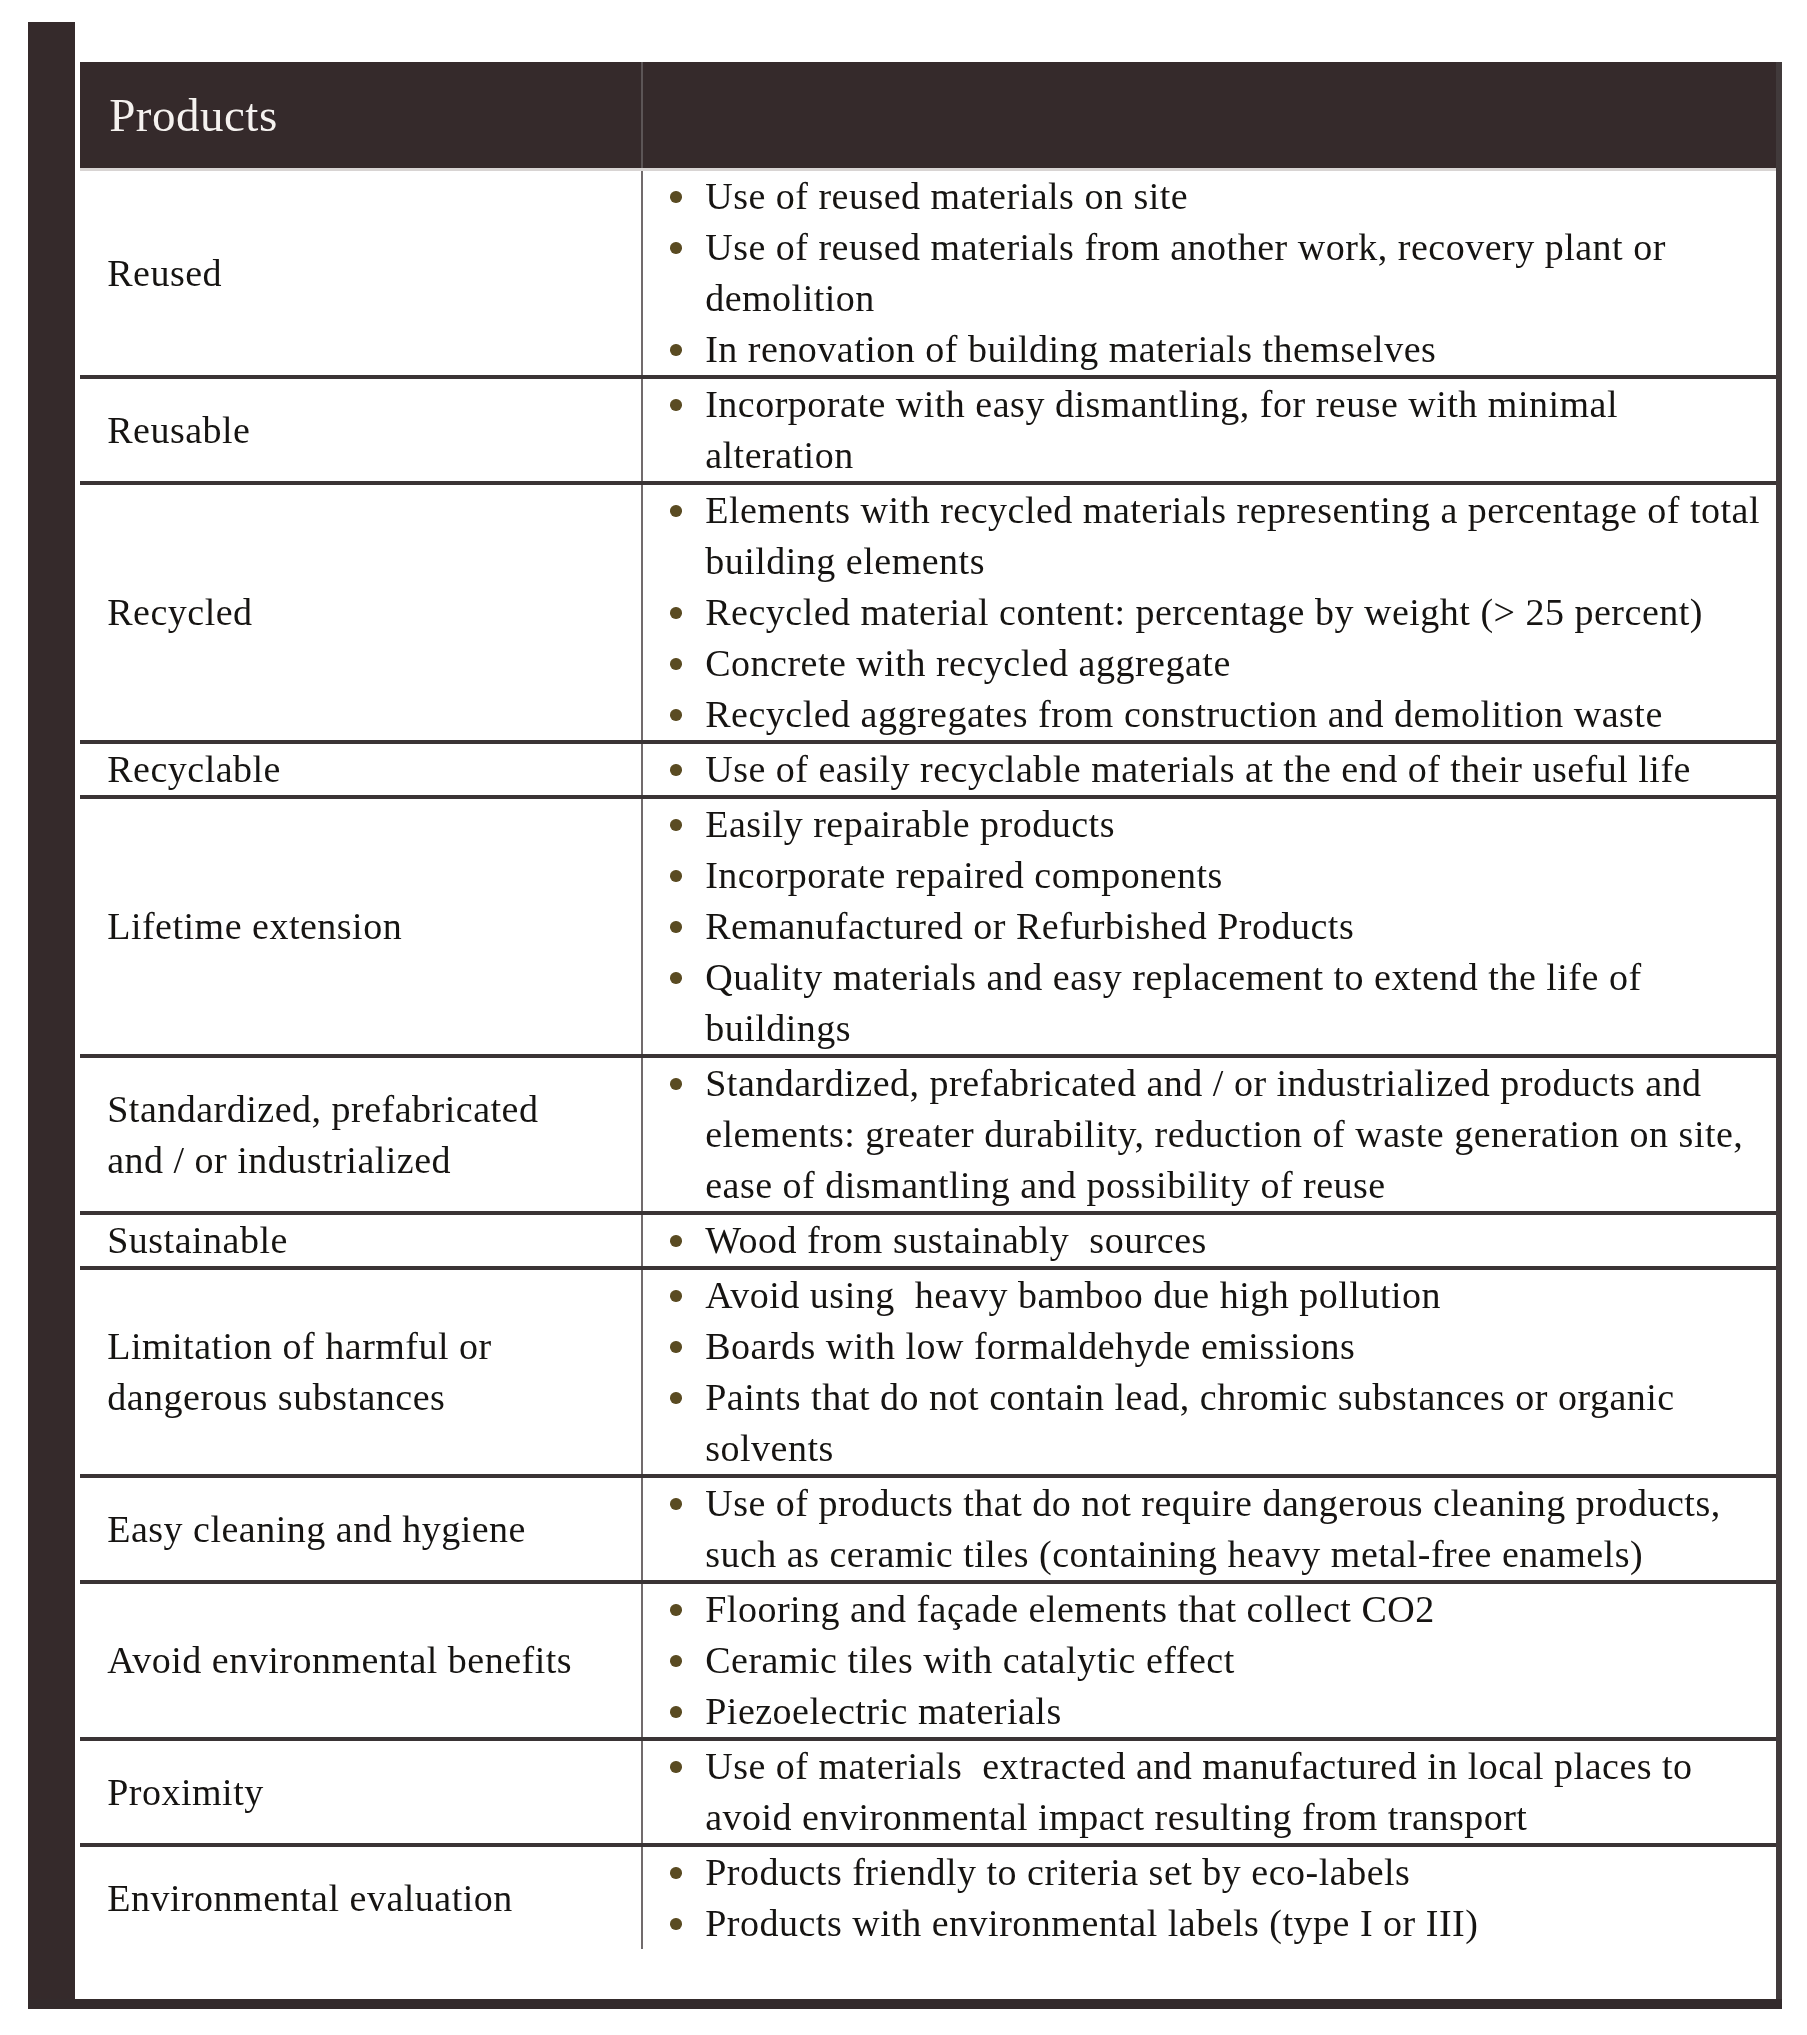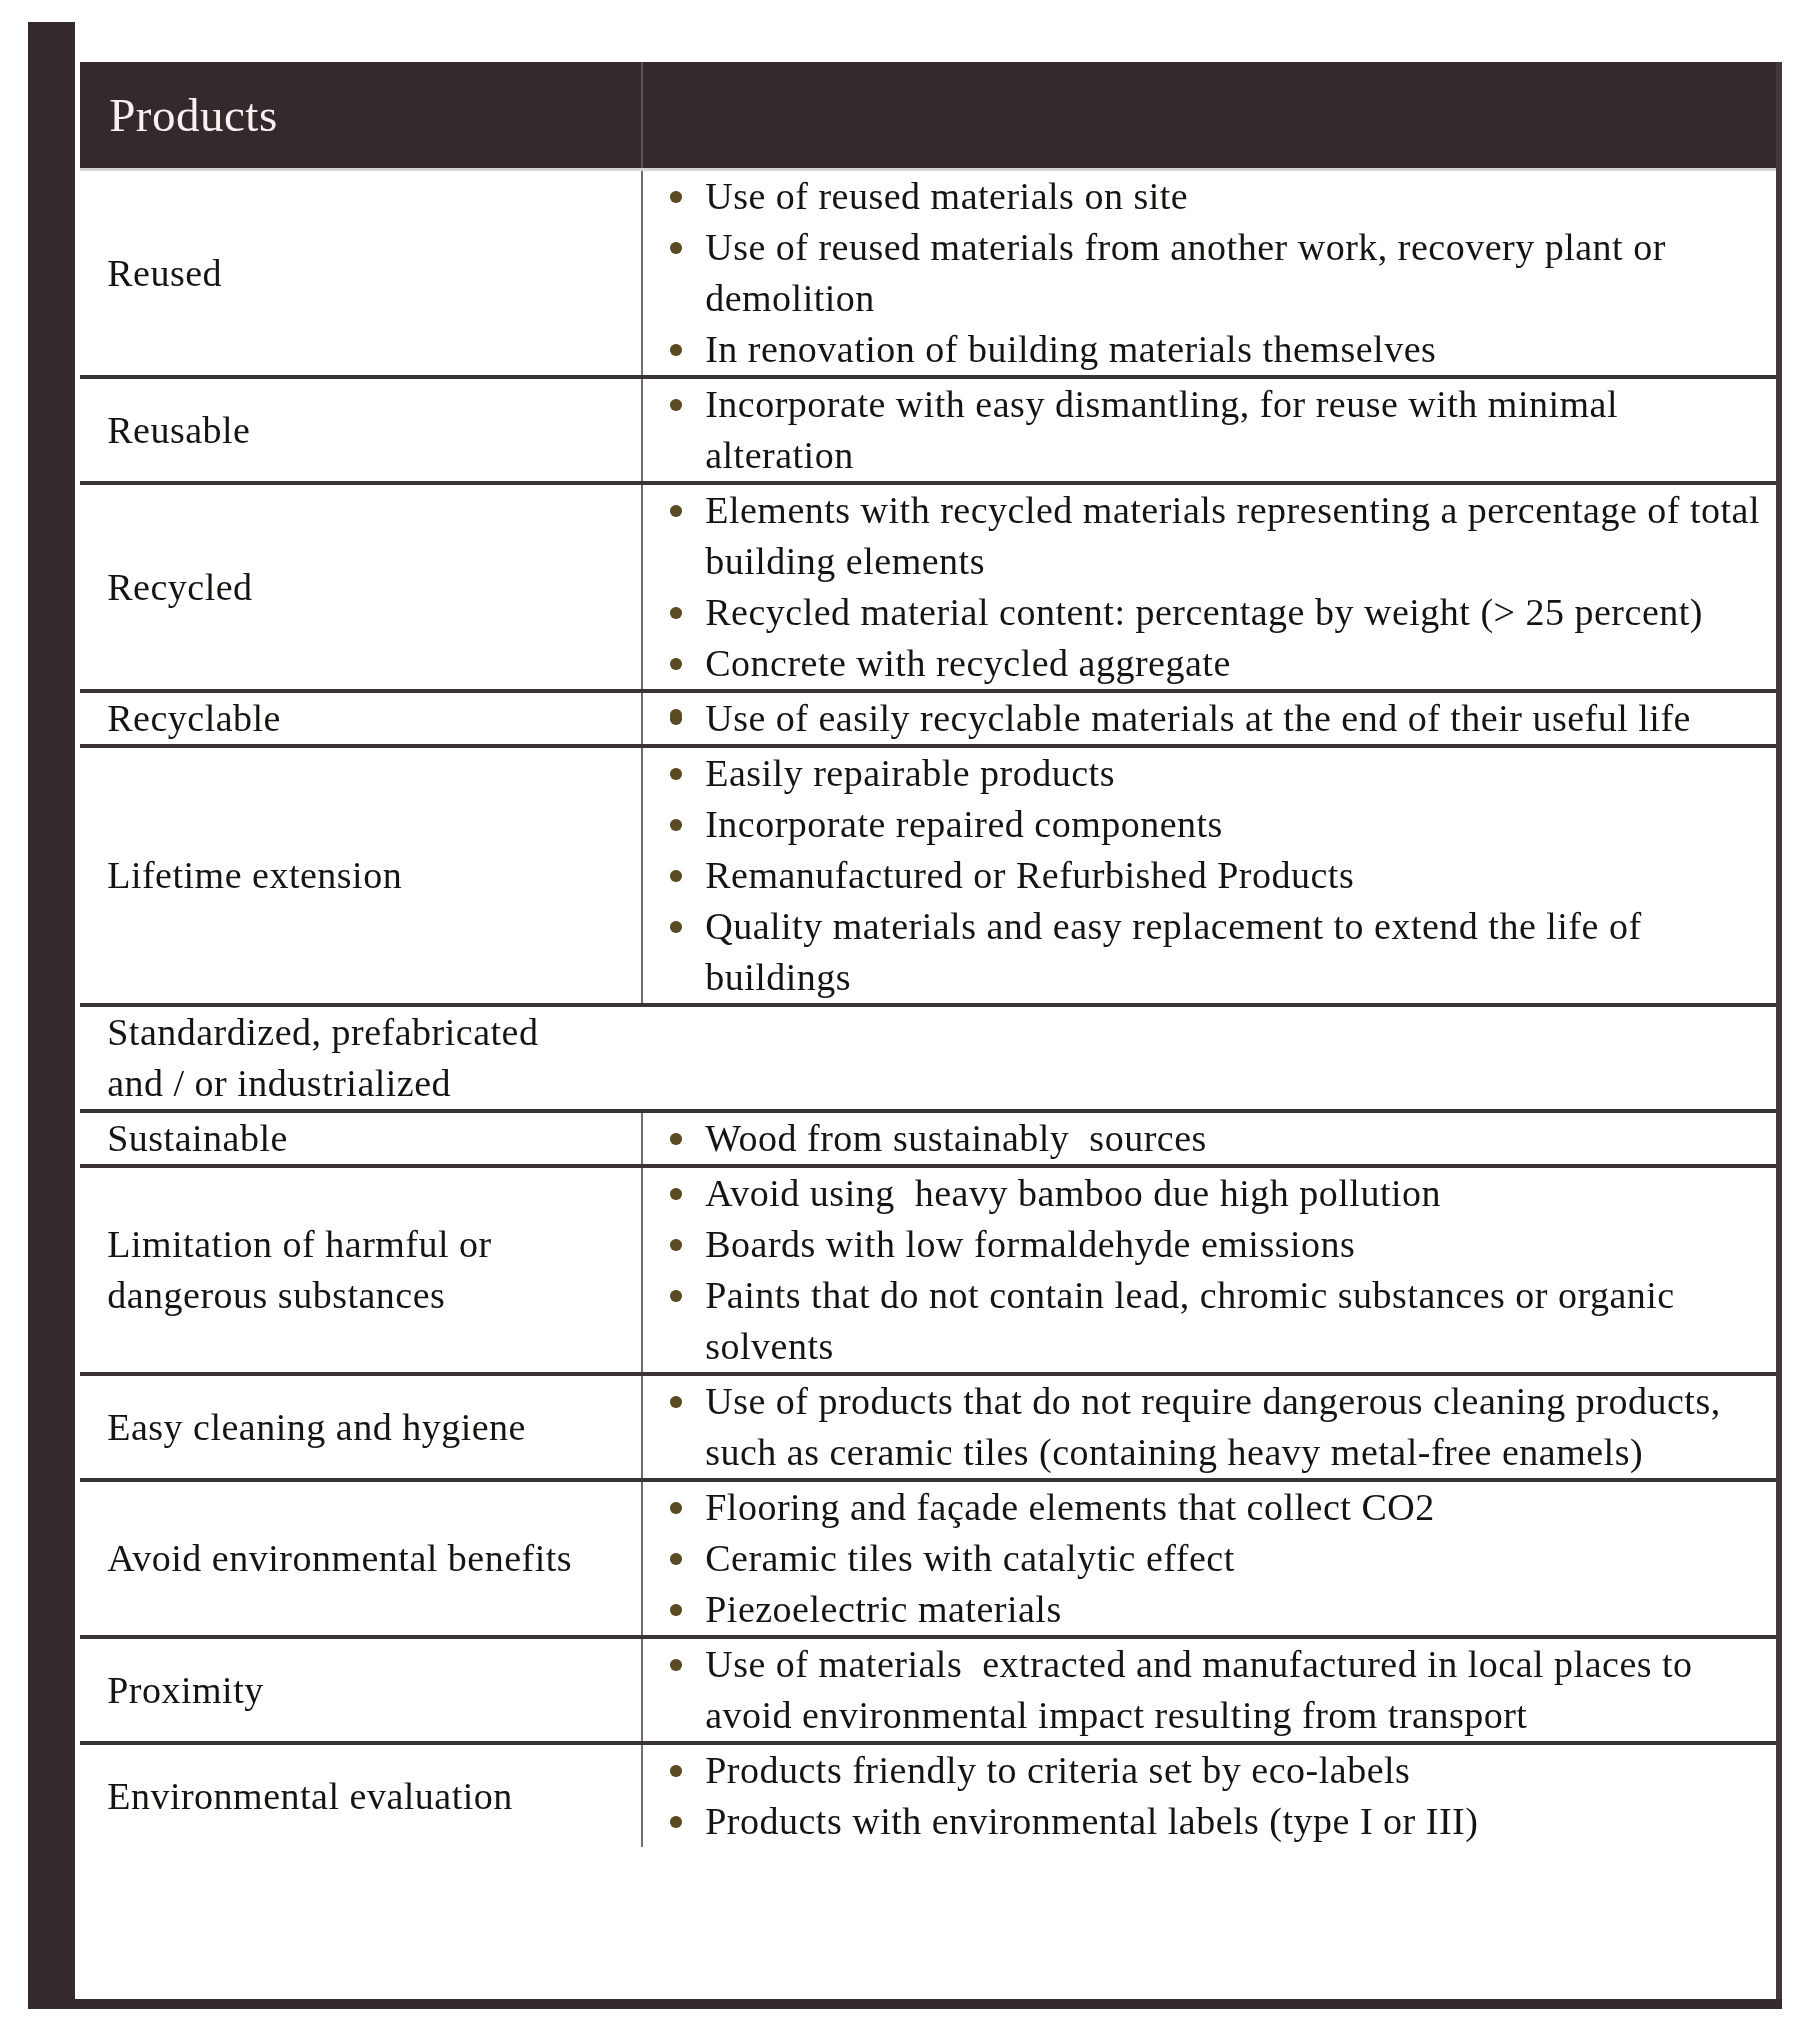--- a/index.html
+++ b/index.html
@@ -149,21 +149,21 @@
               </ul>
             </div>
           </div>
           <div class="row">
             <div class="label-cell">Recycled</div>
             <div class="content-cell">
               <ul class="bullets">
                 <li><span class="bullet-dot"></span><span>Elements with recycled materials representing a percentage of total building elements</span></li>
                 <li><span class="bullet-dot"></span><span>Recycled material content: percentage by weight (&gt; 25 percent)</span></li>
                 <li><span class="bullet-dot"></span><span>Concrete with recycled aggregate</span></li>
-                <li><span class="bullet-dot"></span></li>
+                <li><span class="bullet-dot"></span><span>Recycled aggregates from construction and demolition waste</span></li>
               </ul>
             </div>
           </div>
           <div class="row">
             <div class="label-cell">Recyclable</div>
             <div class="content-cell">
               <ul class="bullets">
                 <li><span class="bullet-dot"></span><span>Use of easily recyclable materials at the end of their useful life</span></li>
               </ul>
             </div>
@@ -175,20 +175,25 @@
                 <li><span class="bullet-dot"></span><span>Easily repairable products</span></li>
                 <li><span class="bullet-dot"></span><span>Incorporate repaired components</span></li>
                 <li><span class="bullet-dot"></span><span>Remanufactured or Refurbished Products</span></li>
                 <li><span class="bullet-dot"></span><span>Quality materials and easy replacement to extend the life of buildings</span></li>
               </ul>
             </div>
           </div>
           <div class="row">
             <div class="label-cell">Standardized, prefabricated
 and / or industrialized</div>
+            <div class="content-cell">
+              <ul class="bullets">
+                <li><span class="bullet-dot"></span><span>Standardized, prefabricated and / or industrialized products and elements: greater durability, reduction of waste generation on site, ease of dismantling and possibility of reuse</span></li>
+              </ul>
+            </div>
           </div>
           <div class="row">
             <div class="label-cell">Sustainable</div>
             <div class="content-cell">
               <ul class="bullets">
                 <li><span class="bullet-dot"></span><span>Wood from sustainably  sources</span></li>
               </ul>
             </div>
           </div>
           <div class="row">

